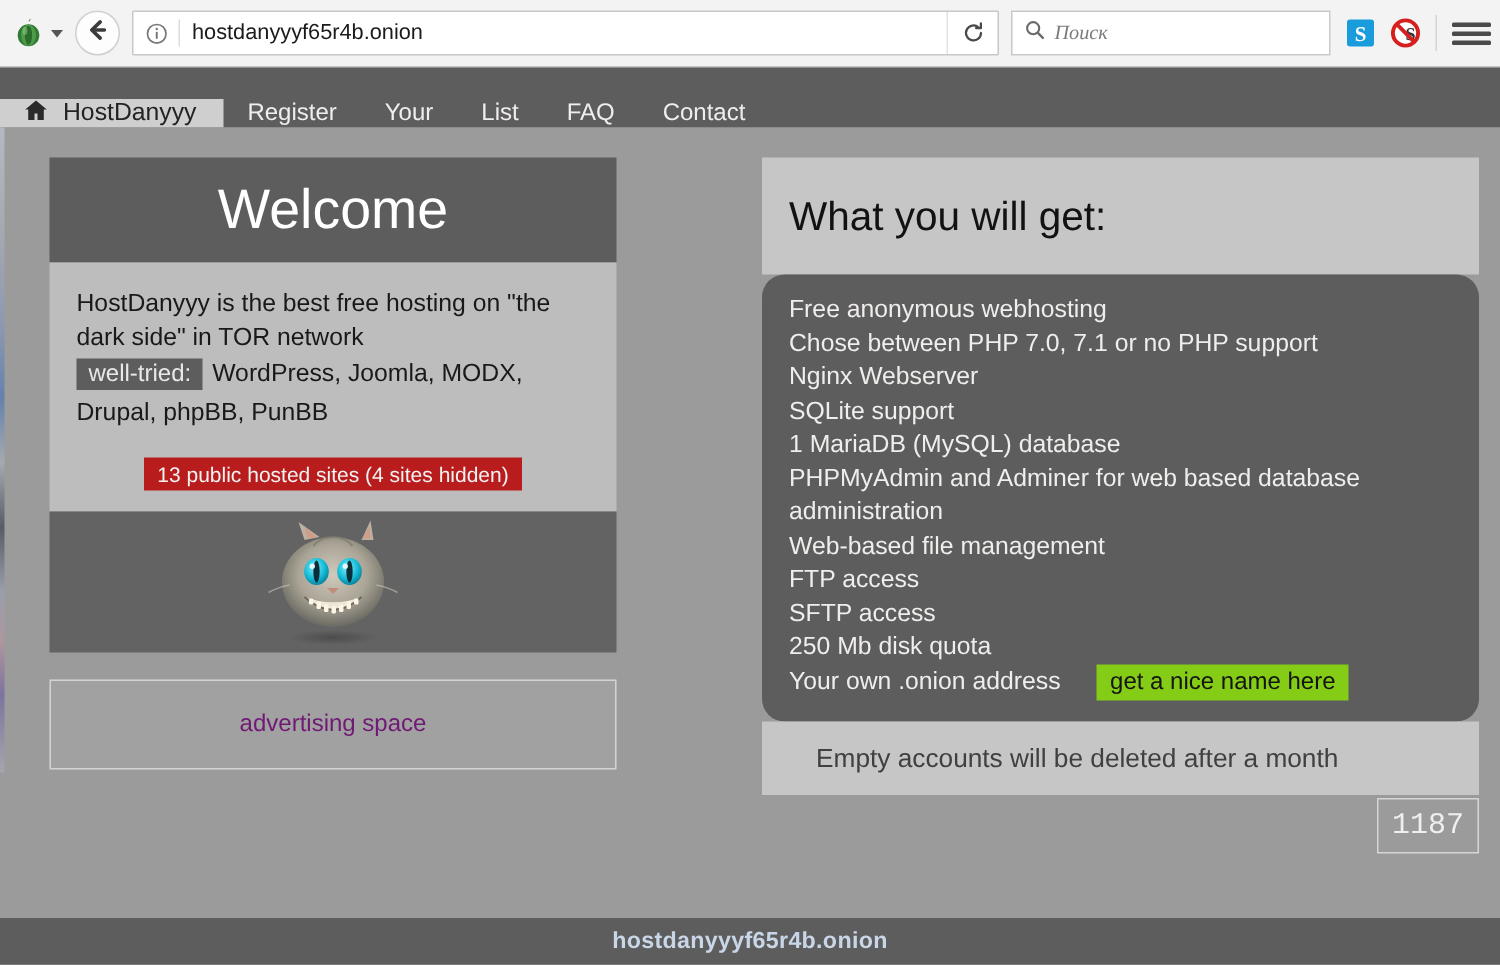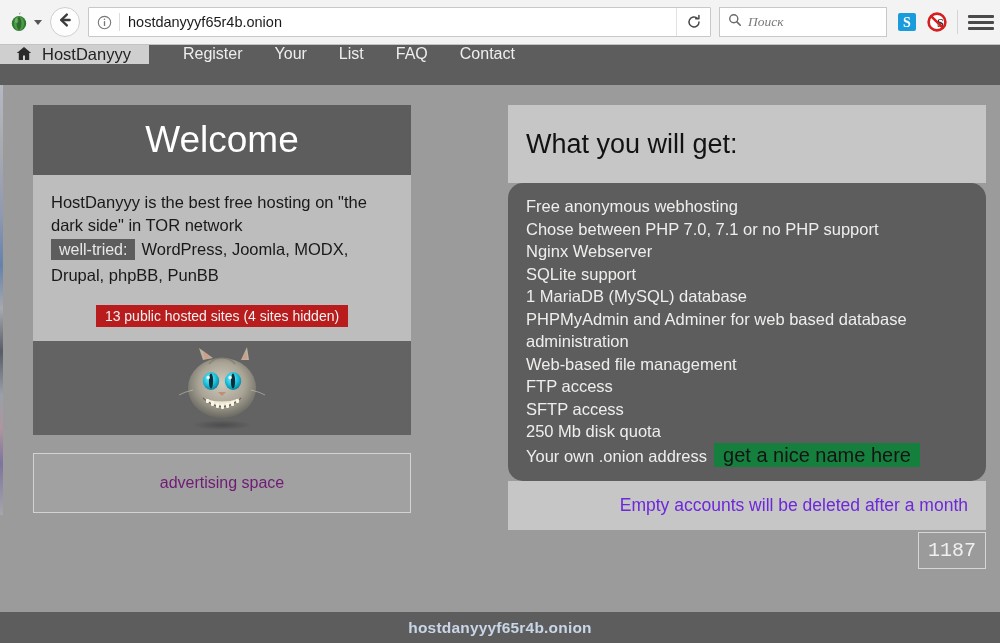--- a/index.html
+++ b/index.html
@@ -51,21 +51,21 @@
     font-size: 14.5px; color: #1b1b1b;
     white-space: nowrap; overflow: hidden; text-overflow: ellipsis;
     line-height: 28px;
   }
   .reload-btn {
     width: 34px; height: 28px; flex: 0 0 auto;
     display: flex; align-items: center; justify-content: center;
     border-left: 1px solid #e2e2e2;
   }
   .searchbar {
-    width: 168px; height: 30px; margin-left: 8px; flex: 0 0 auto;
+    width: 213px; height: 30px; margin-left: 8px; flex: 0 0 auto;
     background: #ffffff; border: 1px solid #c8c8c8;
     display: flex; align-items: center; gap: 6px; padding: 0 8px;
   }
   .search-ph {
     font-size: 13.5px; color: #7b7b7b; font-style: italic;
     font-family: "Liberation Serif", serif;
   }
   .ext-area {
     display: flex; align-items: center; gap: 10px;
     padding: 0 10px; flex: 0 0 auto;
@@ -77,21 +77,21 @@
     display: flex; flex-direction: column; justify-content: center;
     gap: 3px; margin-right: 6px;
   }
   .hamburger span { display: block; height: 3px; background: #4a4a4a; border-radius: 1px; }
 
   
   #site-nav {
     position: absolute; top: 45px; left: 0;
     width: 1000px; height: 40px;
     background: #5d5d5d;
-    display: flex; align-items: flex-start; gap: 18px;
+    display: flex; align-items: flex-end;
   }
   .nav-brand {
     background: #cfcfcf; color: #232323;
     display: flex; align-items: center; gap: 10px;
     padding: 0 18px 0 16px;
     font-size: 16.5px;
   }
   .nav-brand .home-ico { font-size: 15px; color: #2a2a2a; }
   .nav-items { display: flex; align-items: stretch; }
   .nav-item {
@@ -157,27 +157,27 @@
     padding-left: 18px; font-size: 27px;
   }
   .get-body {
     background: #5d5d5d; color: #f0eeec;
     padding: 12px 18px 14px 18px;
     border-radius: 15px;
   }
   .get-body ul { list-style: none; }
   .get-body li { font-size: 16.5px; line-height: 22.5px; }
   .nice-name-btn {
-    display: inline-block; background: #15803d; color: #141414;
-    padding: 1px 9px; font-size: 20px; margin-left: 7px;
+    display: inline-block; background: #84cc16; color: #141414;
+    padding: 1px 9px; font-size: 16px; margin-left: 24px;
     vertical-align: baseline;
   }
   .get-foot {
-    background: #c6c6c6; color: #6d28d9;
-    padding: 14px 18px; font-size: 17.5px; text-align: right;
+    background: #c6c6c6; color: #404040;
+    padding: 14px 36px; font-size: 17.5px;
   }
 
   .counter-box {
     position: absolute; right: 14px; top: 447px;
     border: 1px solid #d6d6d6; color: #efefef;
     padding: 6px 9px; font-size: 20px;
     font-family: Liberation Mono, monospace;
   }
 
   

